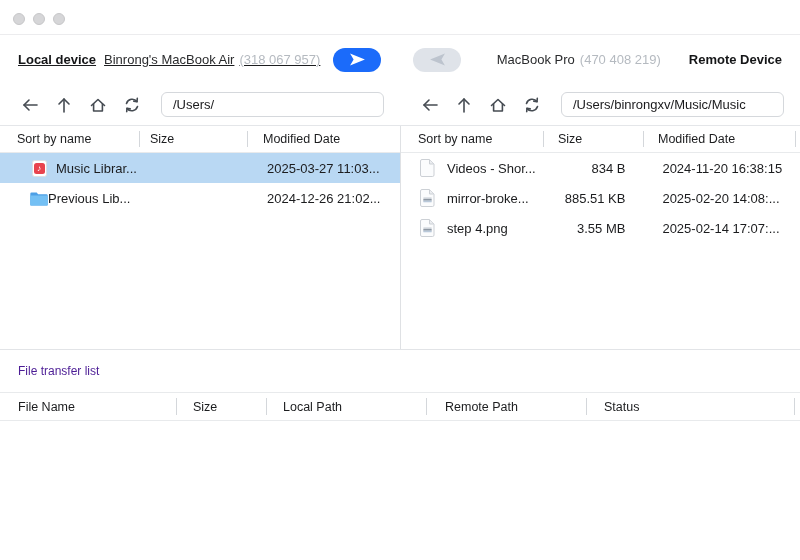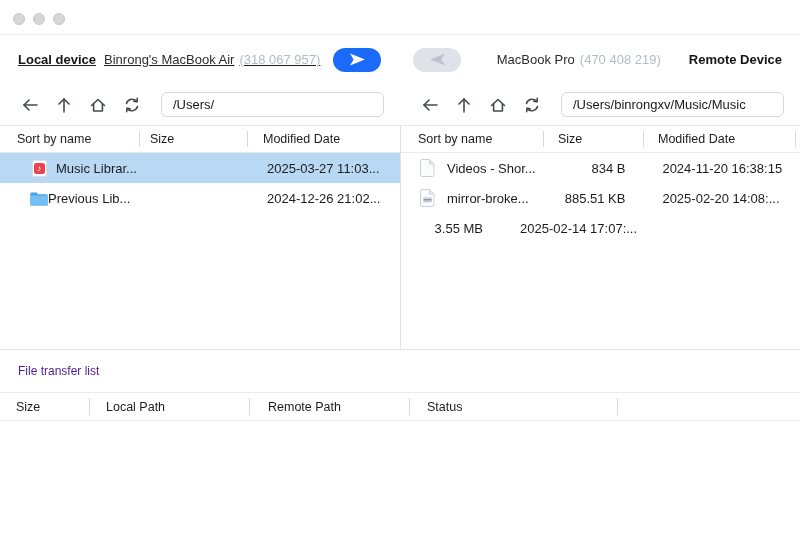--- a/index.html
+++ b/index.html
@@ -235,30 +235,43 @@
                   <rect x="3.4" y="9.8" width="8.2" height="1.8" fill="#8f99a4"></rect>
                   <rect x="3.4" y="11.6" width="8.2" height="1.6" fill="#b9c9da"></rect>
                 </svg>
               </span>
               <span style="margin-left: 11px;">mirror-broke...</span>
             </div>
             <div class="cell size" style="width: 100px;">885.51 KB</div>
             <div class="cell" style="width: 157px; padding-left: 19px;">2025-02-20 14:08:...</div>
           </div>
           <div class="file-row">
+            <div class="cell" style="width: 143px; padding-left: 17px;">
+              <span class="ficon">
+                <svg width="15" height="18" viewBox="0 0 15 18">
+                  <path d="M2 0.5 h7.5 l4.5 4.5 v11 a1.5 1.5 0 0 1 -1.5 1.5 h-10.5 a1.5 1.5 0 0 1 -1.5 -1.5 v-14 a1.5 1.5 0 0 1 1.5 -1.5 z" fill="#fbfcfd" stroke="#ccd0d5" stroke-width="1"></path>
+                  <path d="M9.5 0.8 v4.2 h4.2" fill="#eceef1" stroke="#ccd0d5" stroke-width="1"></path>
+                  <rect x="3.4" y="8" width="8.2" height="5.2" fill="#dfe3e8"></rect>
+                  <rect x="3.4" y="9.8" width="8.2" height="1.8" fill="#8f99a4"></rect>
+                  <rect x="3.4" y="11.6" width="8.2" height="1.6" fill="#b9c9da"></rect>
+                </svg>
+              </span>
+              <span style="margin-left: 11px;">step 4.png</span>
+            </div>
             <div class="cell size" style="width: 100px;">3.55 MB</div>
             <div class="cell" style="width: 157px; padding-left: 19px;">2025-02-14 17:07:...</div>
           </div>
         </div>
     </div>
   </div>
 
   <div>
     <div class="transfer-title">File transfer list</div>
     <div class="transfer-header">
+      <div class="hcell hdiv" style="width:177px; padding-left:18px;">File Name</div>
       <div class="hcell hdiv" style="width:90px; padding-left:16px;">Size</div>
       <div class="hcell hdiv" style="width:160px; padding-left:16px;">Local Path</div>
       <div class="hcell hdiv" style="width:160px; padding-left:18px;">Remote Path</div>
       <div class="hcell hdiv" style="width:208px; padding-left:17px;">Status</div>
     </div>
     <div id="transfer-rows"></div>
   </div>
 
 </div>
 

